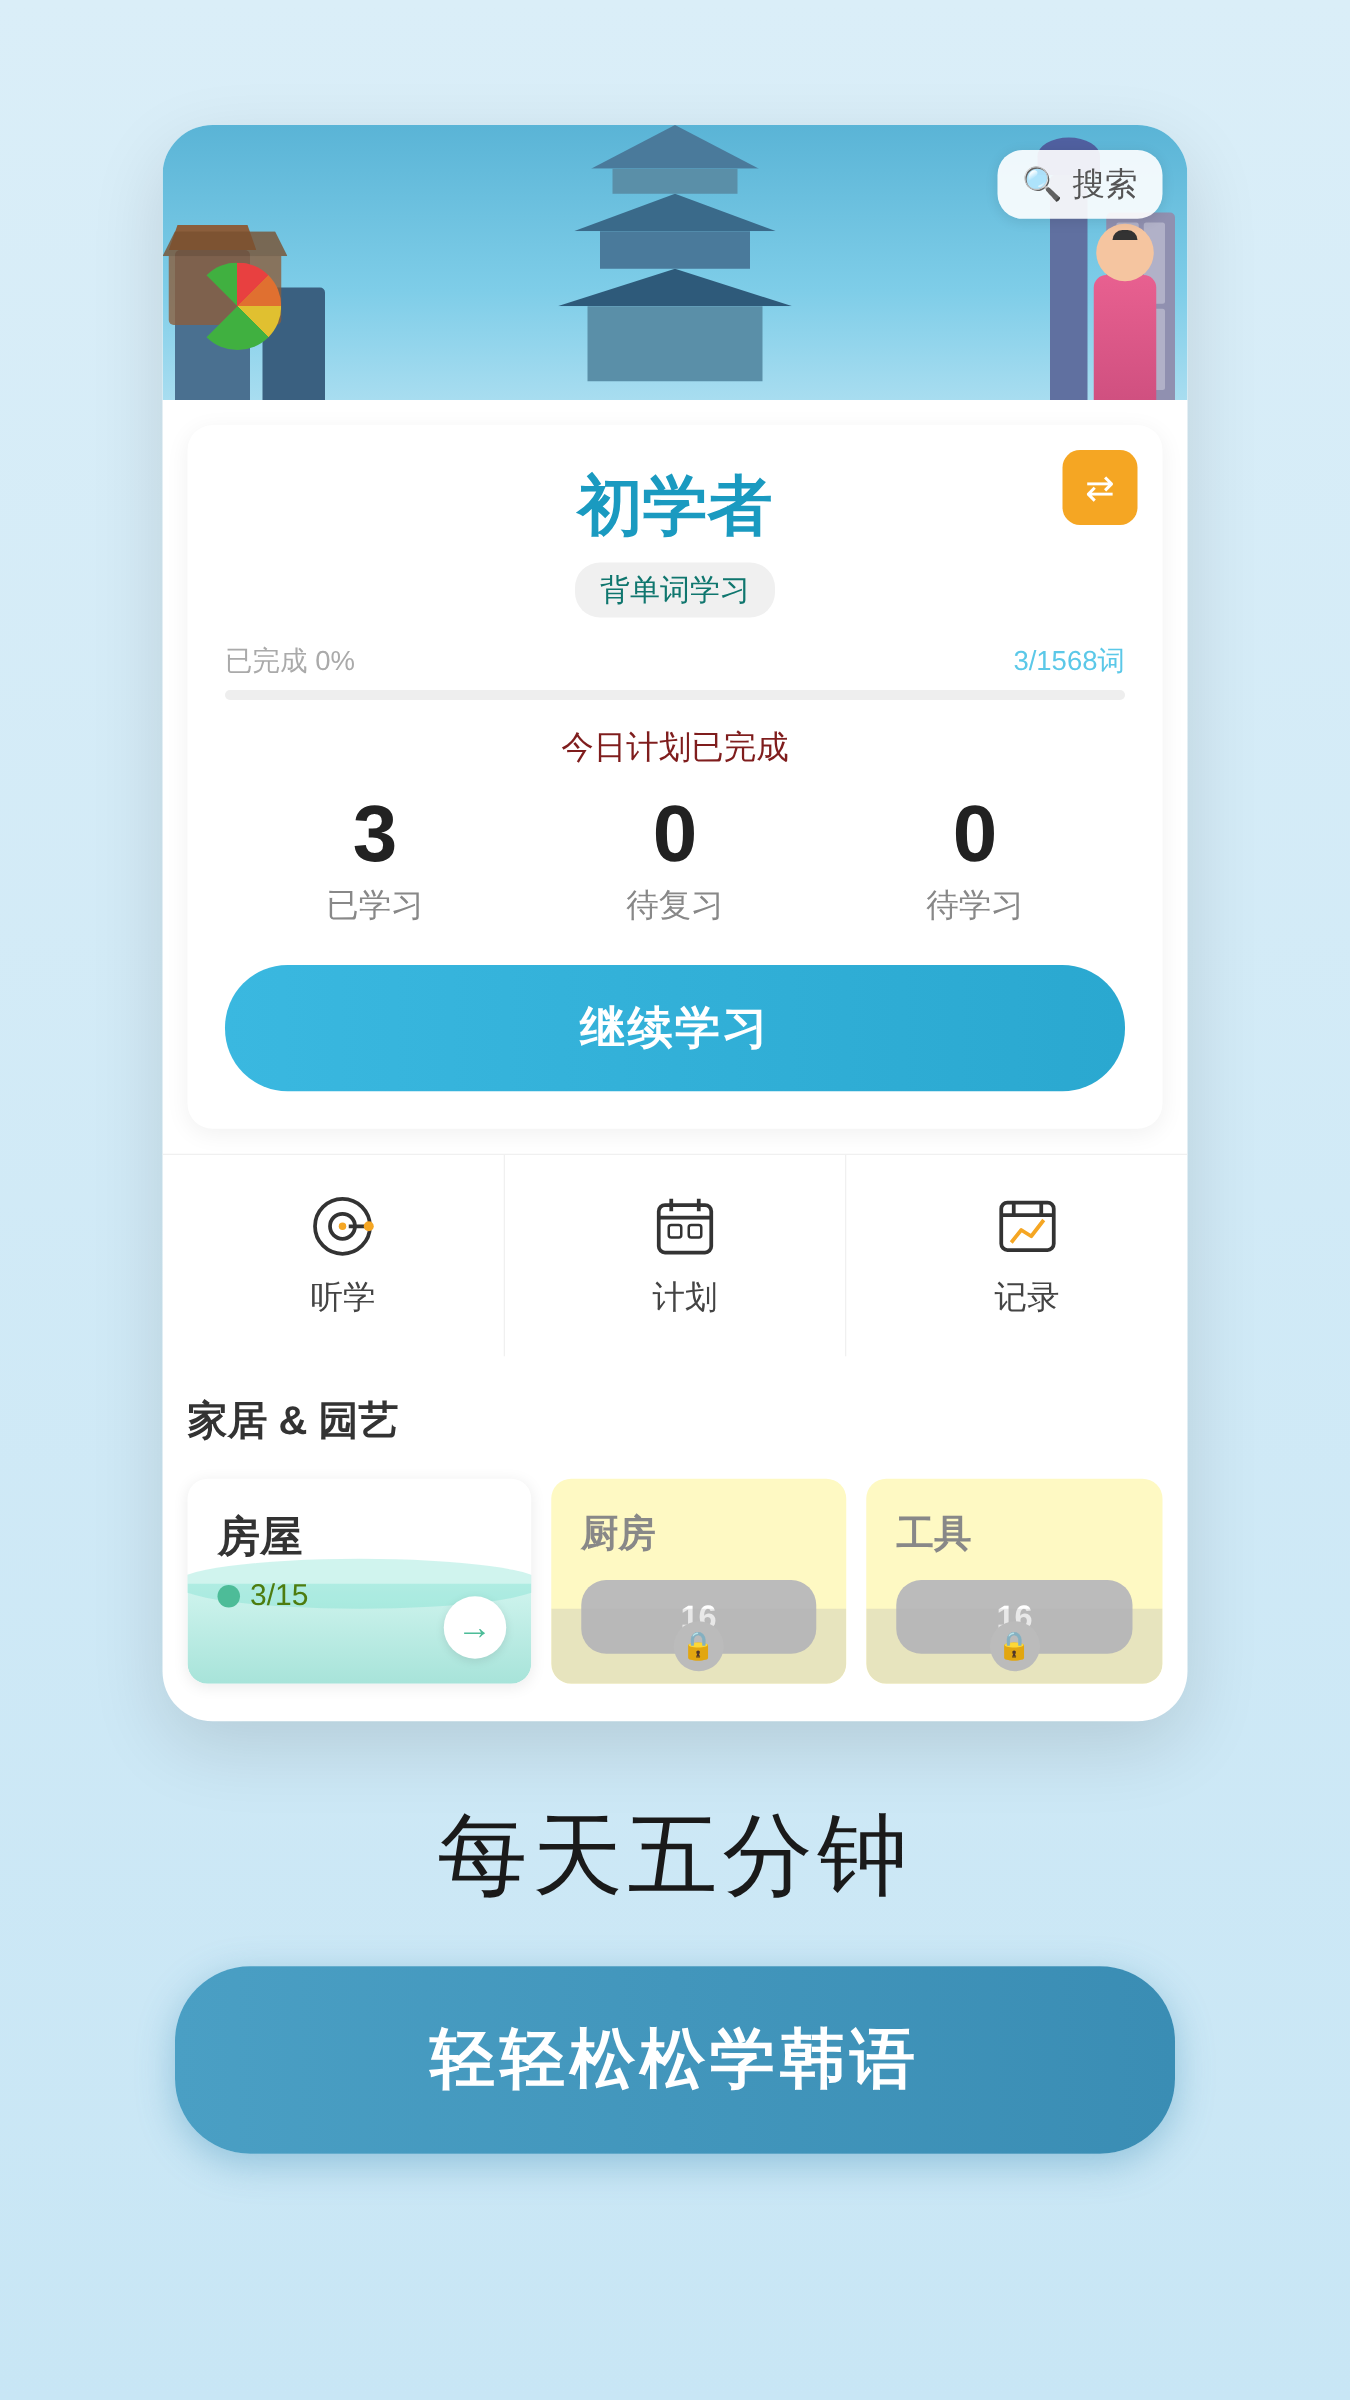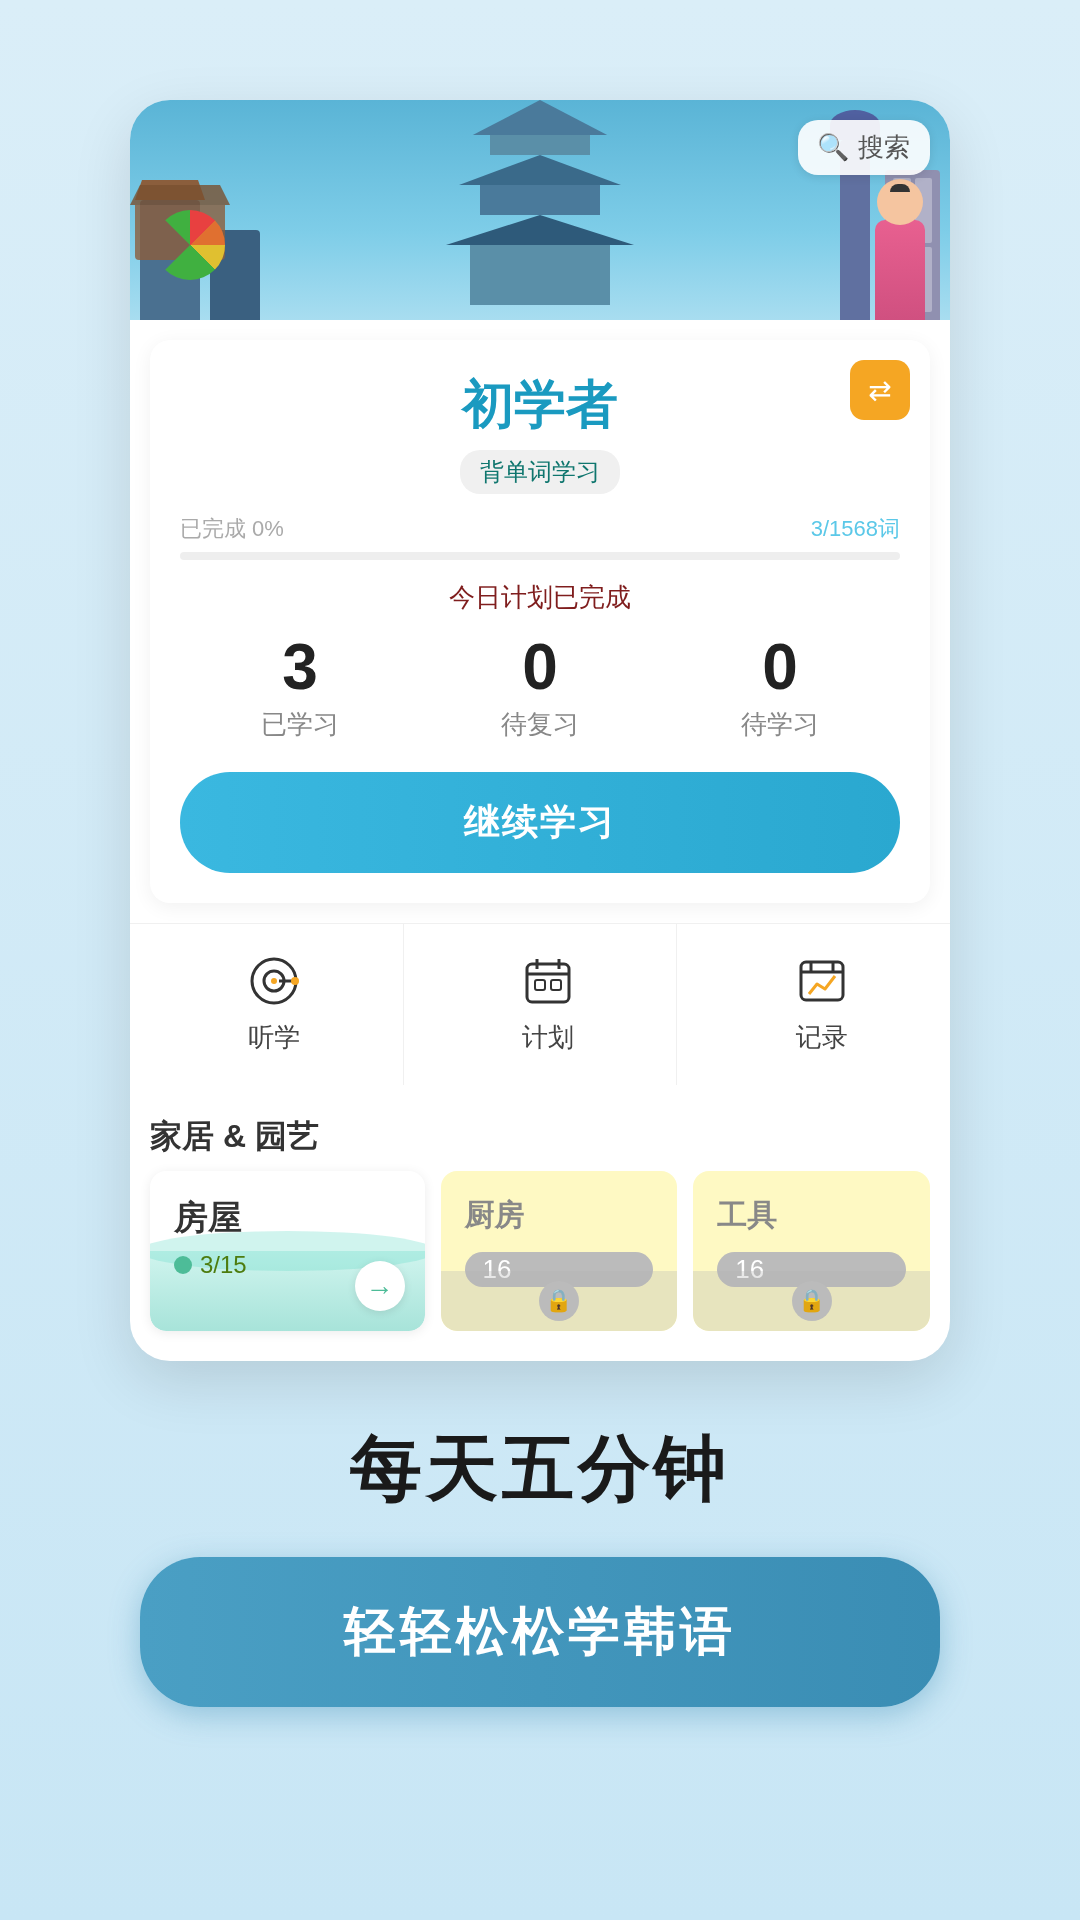--- a/index.html
+++ b/index.html
@@ -263,21 +263,21 @@
     }
 
     
     .category-section {
       padding: 20px 20px 30px;
     }
     .category-title {
       font-size: 32px;
       font-weight: 600;
       color: #333;
-      margin-bottom: 12px;
+      margin-bottom: 24px;
     }
     .category-cards {
       display: flex;
       gap: 16px;
     }
 
     
     .house-card {
       flex: 1.2;
       background: white;
@@ -377,47 +377,48 @@
       border-radius: 50%;
       display: flex;
       align-items: center;
       justify-content: center;
       color: white;
       font-size: 22px;
     }
     .locked-count-badge {
       background: #bbb;
       border-radius: 20px;
-      padding: 2px 18px;
+      padding: 14px 18px;
       font-size: 26px;
       color: white;
-      font-weight: 400;
+      font-weight: 700;
       margin-top: 8px;
       display: inline-block;
+      text-align: center;
     }
     .locked-card-name {
       font-size: 30px;
       font-weight: 600;
       color: #888;
       margin-bottom: 8px;
     }
 
     
     .bottom-section {
       margin-top: 60px;
       display: flex;
       flex-direction: column;
       align-items: center;
       gap: 40px;
       padding-bottom: 100px;
     }
 
     .tagline {
       font-size: 72px;
-      font-weight: 700;
+      font-weight: 400;
       color: #1a1a1a;
       letter-spacing: 4px;
     }
 
     .cta-btn {
       width: 800px;
       padding: 40px 60px;
       background: linear-gradient(90deg, #4a9fc4 0%, #3a8db4 100%);
       border: none;
       border-radius: 60px;

